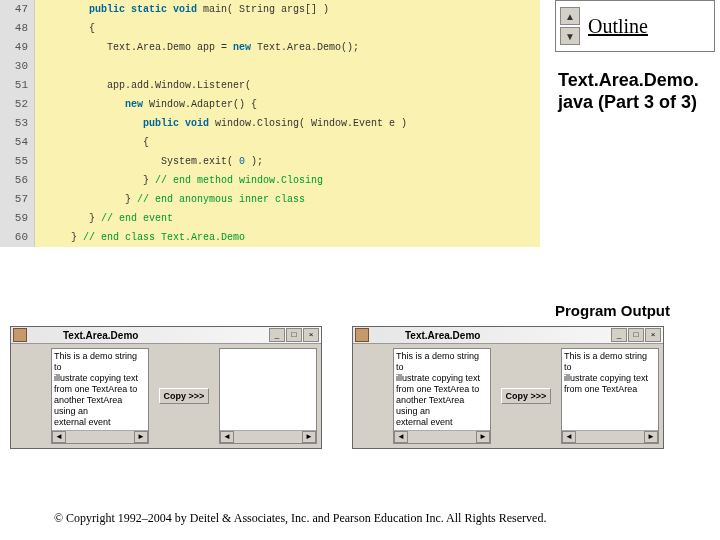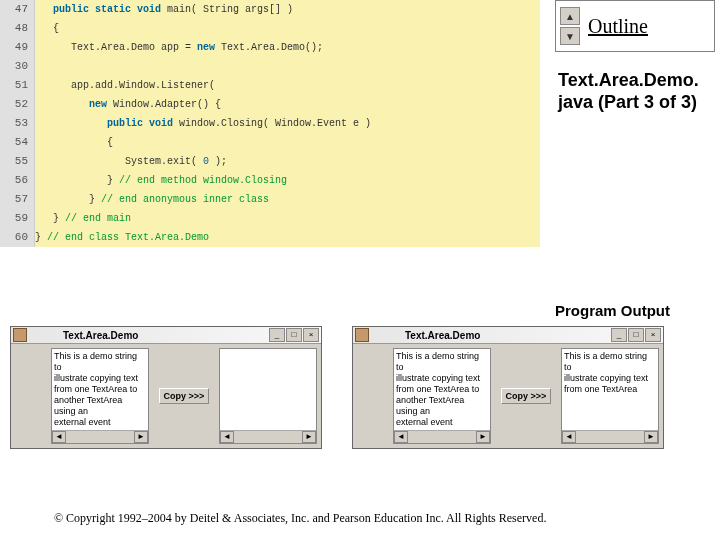--- a/index.html
+++ b/index.html
@@ -22,20 +22,21 @@
     left: 0;
     top: 0;
     width: 540px;
     background: #f9f2b0;
   }
   .code-line {
     display: flex;
     align-items: stretch;
     height: 19px;
     line-height: 19px;
+    gap: 36px;
   }
   .gutter {
     width: 28px;
     text-align: right;
     padding-right: 6px;
     background: #e0e0e0;
     color: #555;
     font-family: Consolas, "Courier New", monospace;
     font-size: 11px;
     border-right: 1px solid #ccc;
@@ -256,21 +257,21 @@
       <div class="code-line">
         <div class="gutter">56</div>
         <div class="code"><span>            } </span><span class="cmt">// end method window.Closing</span></div>
       </div>
       <div class="code-line">
         <div class="gutter">57</div>
         <div class="code"><span>         } </span><span class="cmt">// end anonymous inner class</span></div>
       </div>
       <div class="code-line">
         <div class="gutter">59</div>
-        <div class="code"><span>   } </span><span class="cmt">// end main</span></div>
+        <div class="code"><span>   } </span><span class="cmt">// end event</span></div>
       </div>
       <div class="code-line">
         <div class="gutter">60</div>
         <div class="code"><span>} </span><span class="cmt">// end class Text.Area.Demo</span></div>
       </div>
     </div>
 
   <div class="sidebar">
     <div class="outline-box">
       <div class="arrows">

